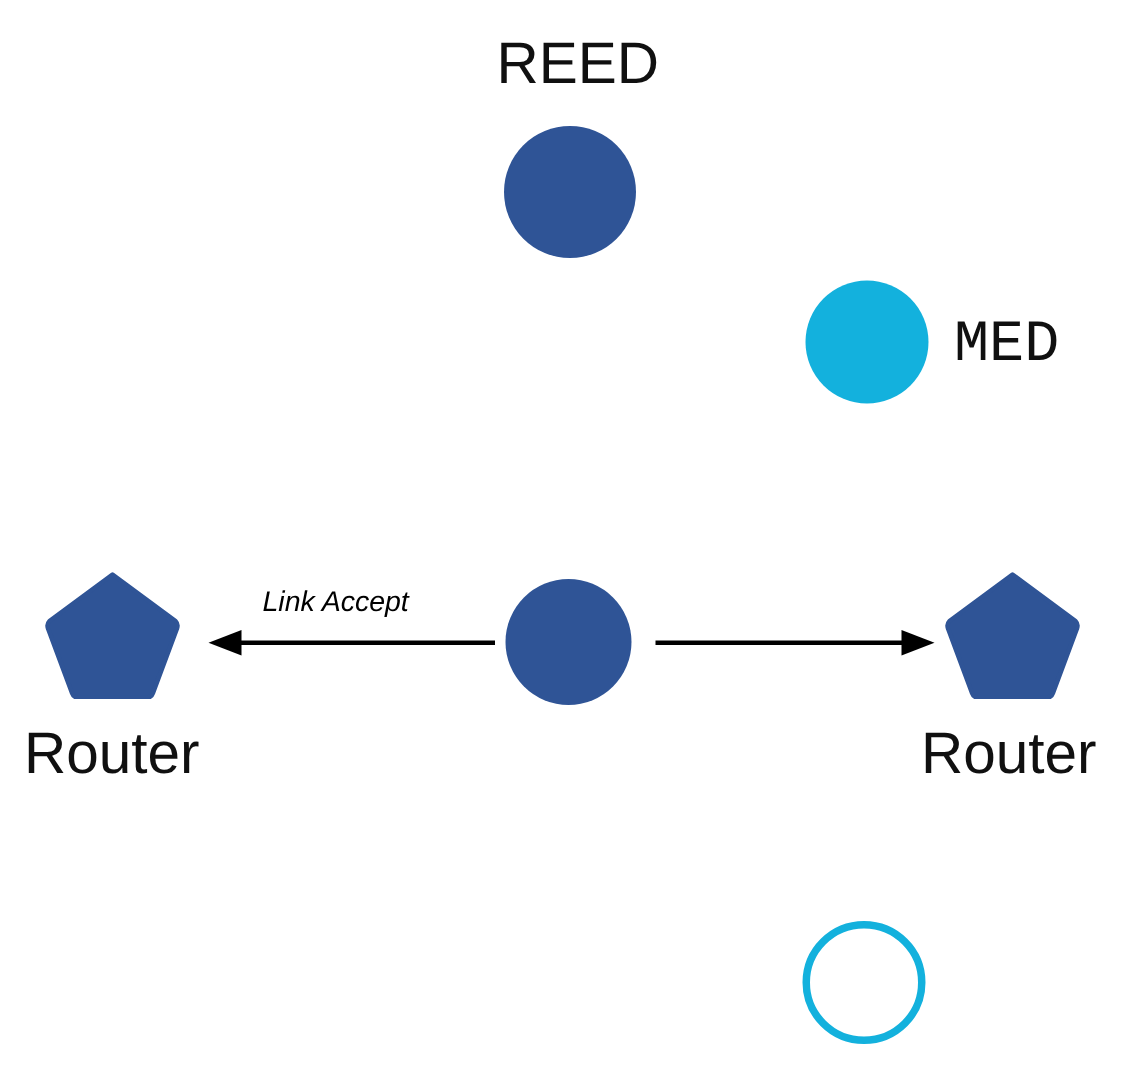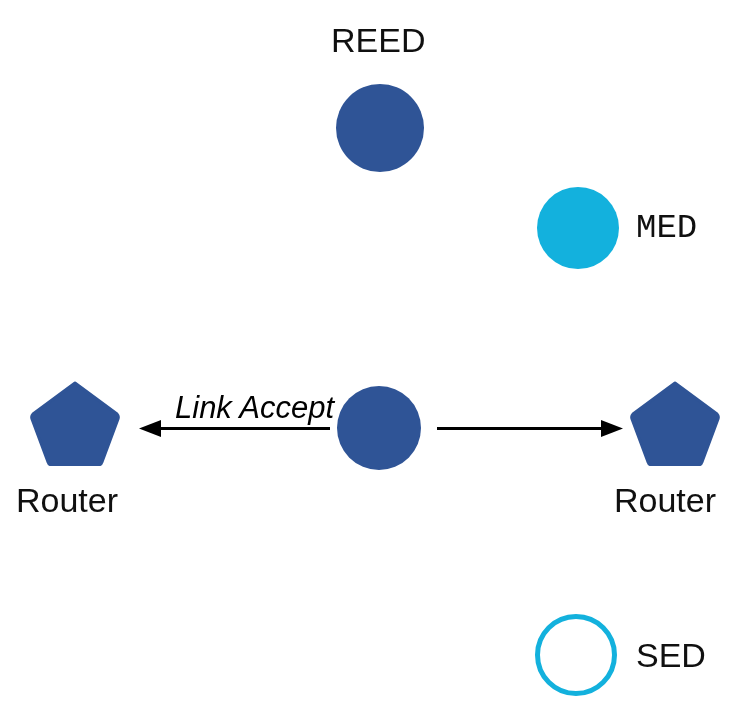--- a/index.html
+++ b/index.html
@@ -11,30 +11,30 @@
     position: relative;
     width: 752px;
     height: 720px;
     background: #ffffff;
     overflow: hidden;
     font-family: "Liberation Sans", sans-serif;
   }
   .node-label {
     position: absolute;
     color: #101010;
-    font-size: 34px;
+    font-size: 39px;
     font-weight: 400;
     line-height: 1;
     white-space: nowrap;
     font-family: "Liberation Sans", sans-serif;
   }
   .edge-label {
     position: absolute;
     color: #000000;
-    font-size: 31px;
+    font-size: 19px;
     font-style: italic;
     line-height: 1;
     white-space: nowrap;
     font-family: "Liberation Sans", sans-serif;
   }
   .circle-filled {
     position: absolute;
     border-radius: 50%;
   }
   .circle-outline {
@@ -73,21 +73,20 @@
   <div class="circle-filled" style="left:337px; top:386px; width:84px; height:84px; background:#2f5496;"></div>
 
   <div class="pentagon" style="left:630px; top:381px; width:90px; height:85px;">
     <svg width="90" height="85" viewBox="0 0 90 85">
       <path d="M45 2 L87 33 Q89 35 88 38 L72 81 Q71 84 68 84 L22 84 Q19 84 18 81 L2 38 Q1 35 3 33 Z" fill="#2f5496" stroke="#2f5496" stroke-width="3" stroke-linejoin="round"></path>
     </svg>
   </div>
   <div class="node-label" style="left:614px; top:483px;">Router</div>
 
   <div class="circle-outline" style="left:535px; top:614px; width:82px; height:82px; border:5px solid #13b1dd;"></div>
-  <div class="node-label" style="left:636px; top:638px;">SED</div>
 
   <svg class="arrow-svg" style="left:130px; top:414px;" width="210" height="30" viewBox="0 0 210 30">
     <line x1="200" y1="14.5" x2="24" y2="14.5" stroke="#000000" stroke-width="3"></line>
     <path d="M9 14.5 L31 6 L31 23 Z" fill="#000000"></path>
   </svg>
   <div class="edge-label" style="left:175px; top:392px;">Link Accept</div>
 
   <svg class="arrow-svg" style="left:432px; top:414px;" width="200" height="30" viewBox="0 0 200 30">
     <line x1="5" y1="14.5" x2="176" y2="14.5" stroke="#000000" stroke-width="3"></line>
     <path d="M191 14.5 L169 6 L169 23 Z" fill="#000000"></path>

